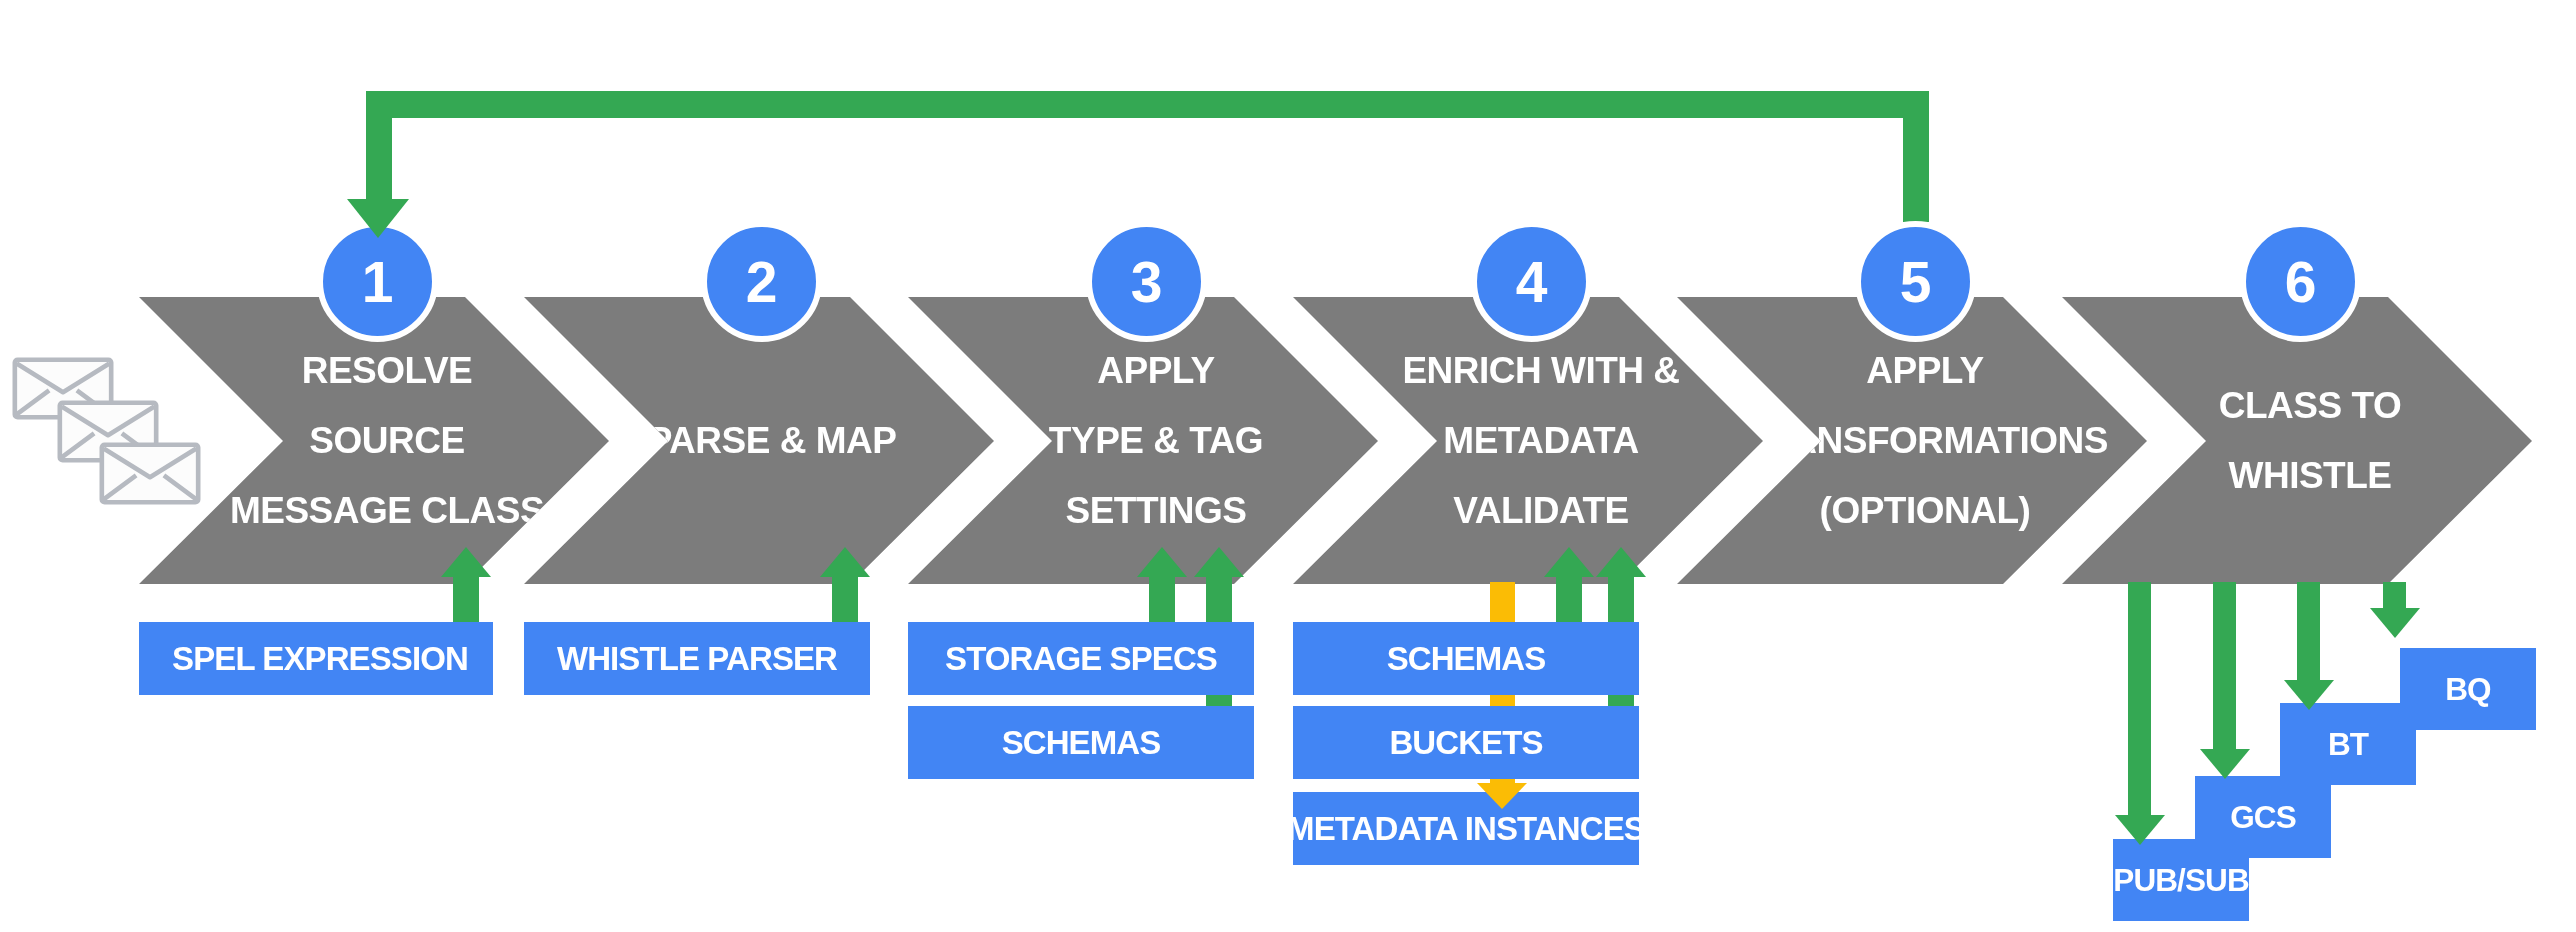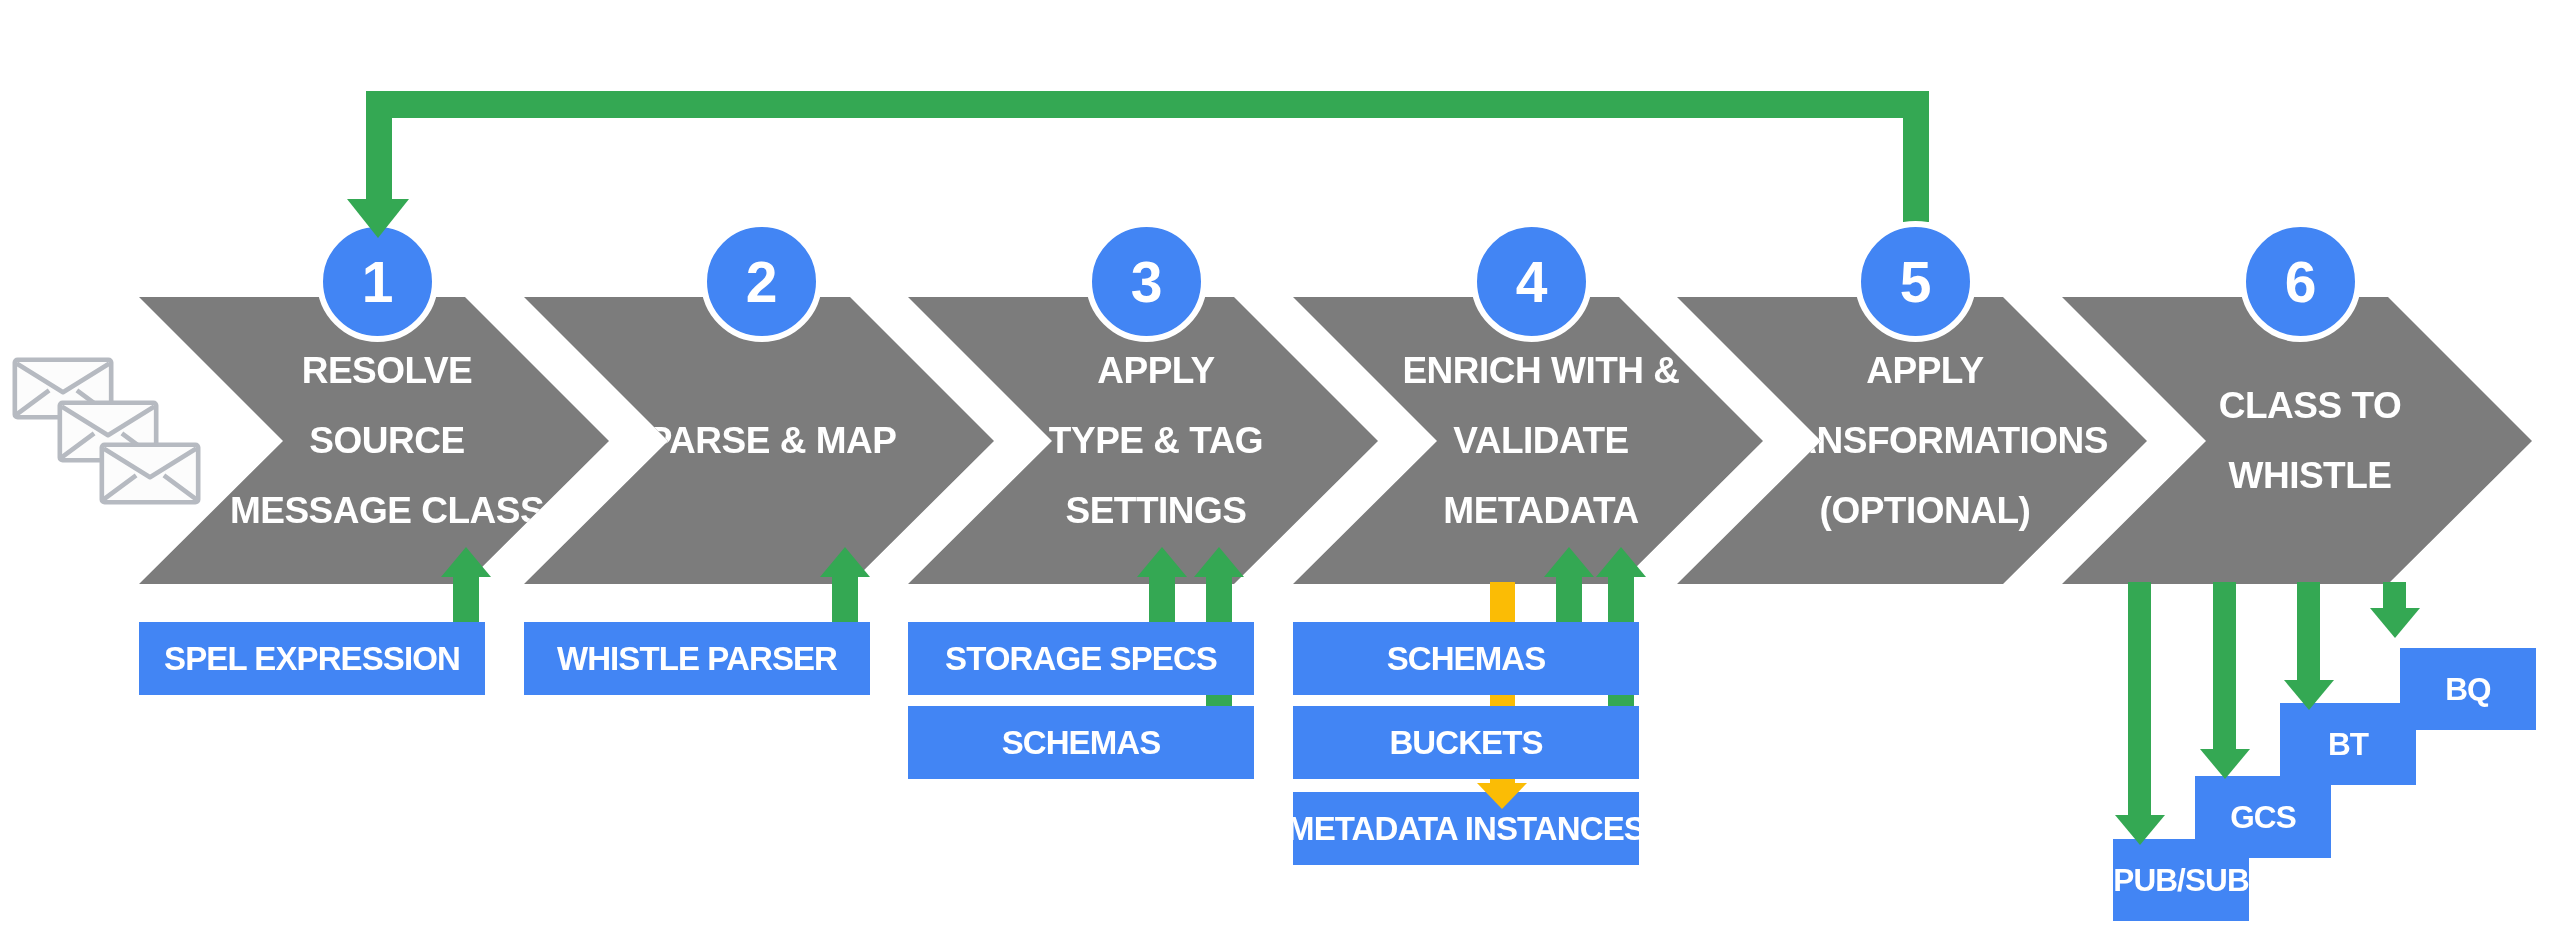--- a/index.html
+++ b/index.html
@@ -93,22 +93,22 @@
   <div class="chevron" style="left:908px;">
     <div class="chevron-text">
       <div>APPLY</div>
       <div>TYPE &amp; TAG</div>
       <div>SETTINGS</div>
     </div>
   </div>
   <div class="chevron" style="left:1293px;">
     <div class="chevron-text">
       <div>ENRICH WITH &amp;</div>
+      <div>METADATA</div>
       <div>VALIDATE</div>
-      <div>METADATA</div>
     </div>
   </div>
   <div class="chevron" style="left:1677px;">
     <div class="chevron-text">
       <div>APPLY</div>
       <div>TRANSFORMATIONS</div>
       <div>(OPTIONAL)</div>
     </div>
   </div>
   <div class="chevron" style="left:2062px;">
@@ -149,21 +149,21 @@
   <div class="shaft green" style="left:1206px;top:575px;width:26px;height:133px;"></div>
 
   <div class="head-up" style="left:1544px;top:547px;"></div>
   <div class="shaft green" style="left:1556px;top:575px;width:26px;height:48px;"></div>
   <div class="head-up" style="left:1596px;top:547px;"></div>
   <div class="shaft green" style="left:1608px;top:575px;width:26px;height:133px;"></div>
 
   <div class="shaft yellow" style="left:1490px;top:582px;width:25px;height:201px;"></div>
   <div class="head-down yellow" style="left:1477px;top:783px;"></div>
 
-  <div class="tagbox" style="left:139px;top:622px;">
+  <div class="tagbox" style="left:139px;top:622px;padding-left:8px;">
       <span>SPEL EXPRESSION</span>
     </div>
   <div class="tagbox" style="left:524px;top:622px;">
       <span>WHISTLE PARSER</span>
     </div>
   <div class="tagbox" style="left:908px;top:622px;">
       <span>STORAGE SPECS</span>
     </div>
   <div class="tagbox" style="left:908px;top:706px;">
       <span>SCHEMAS</span>

